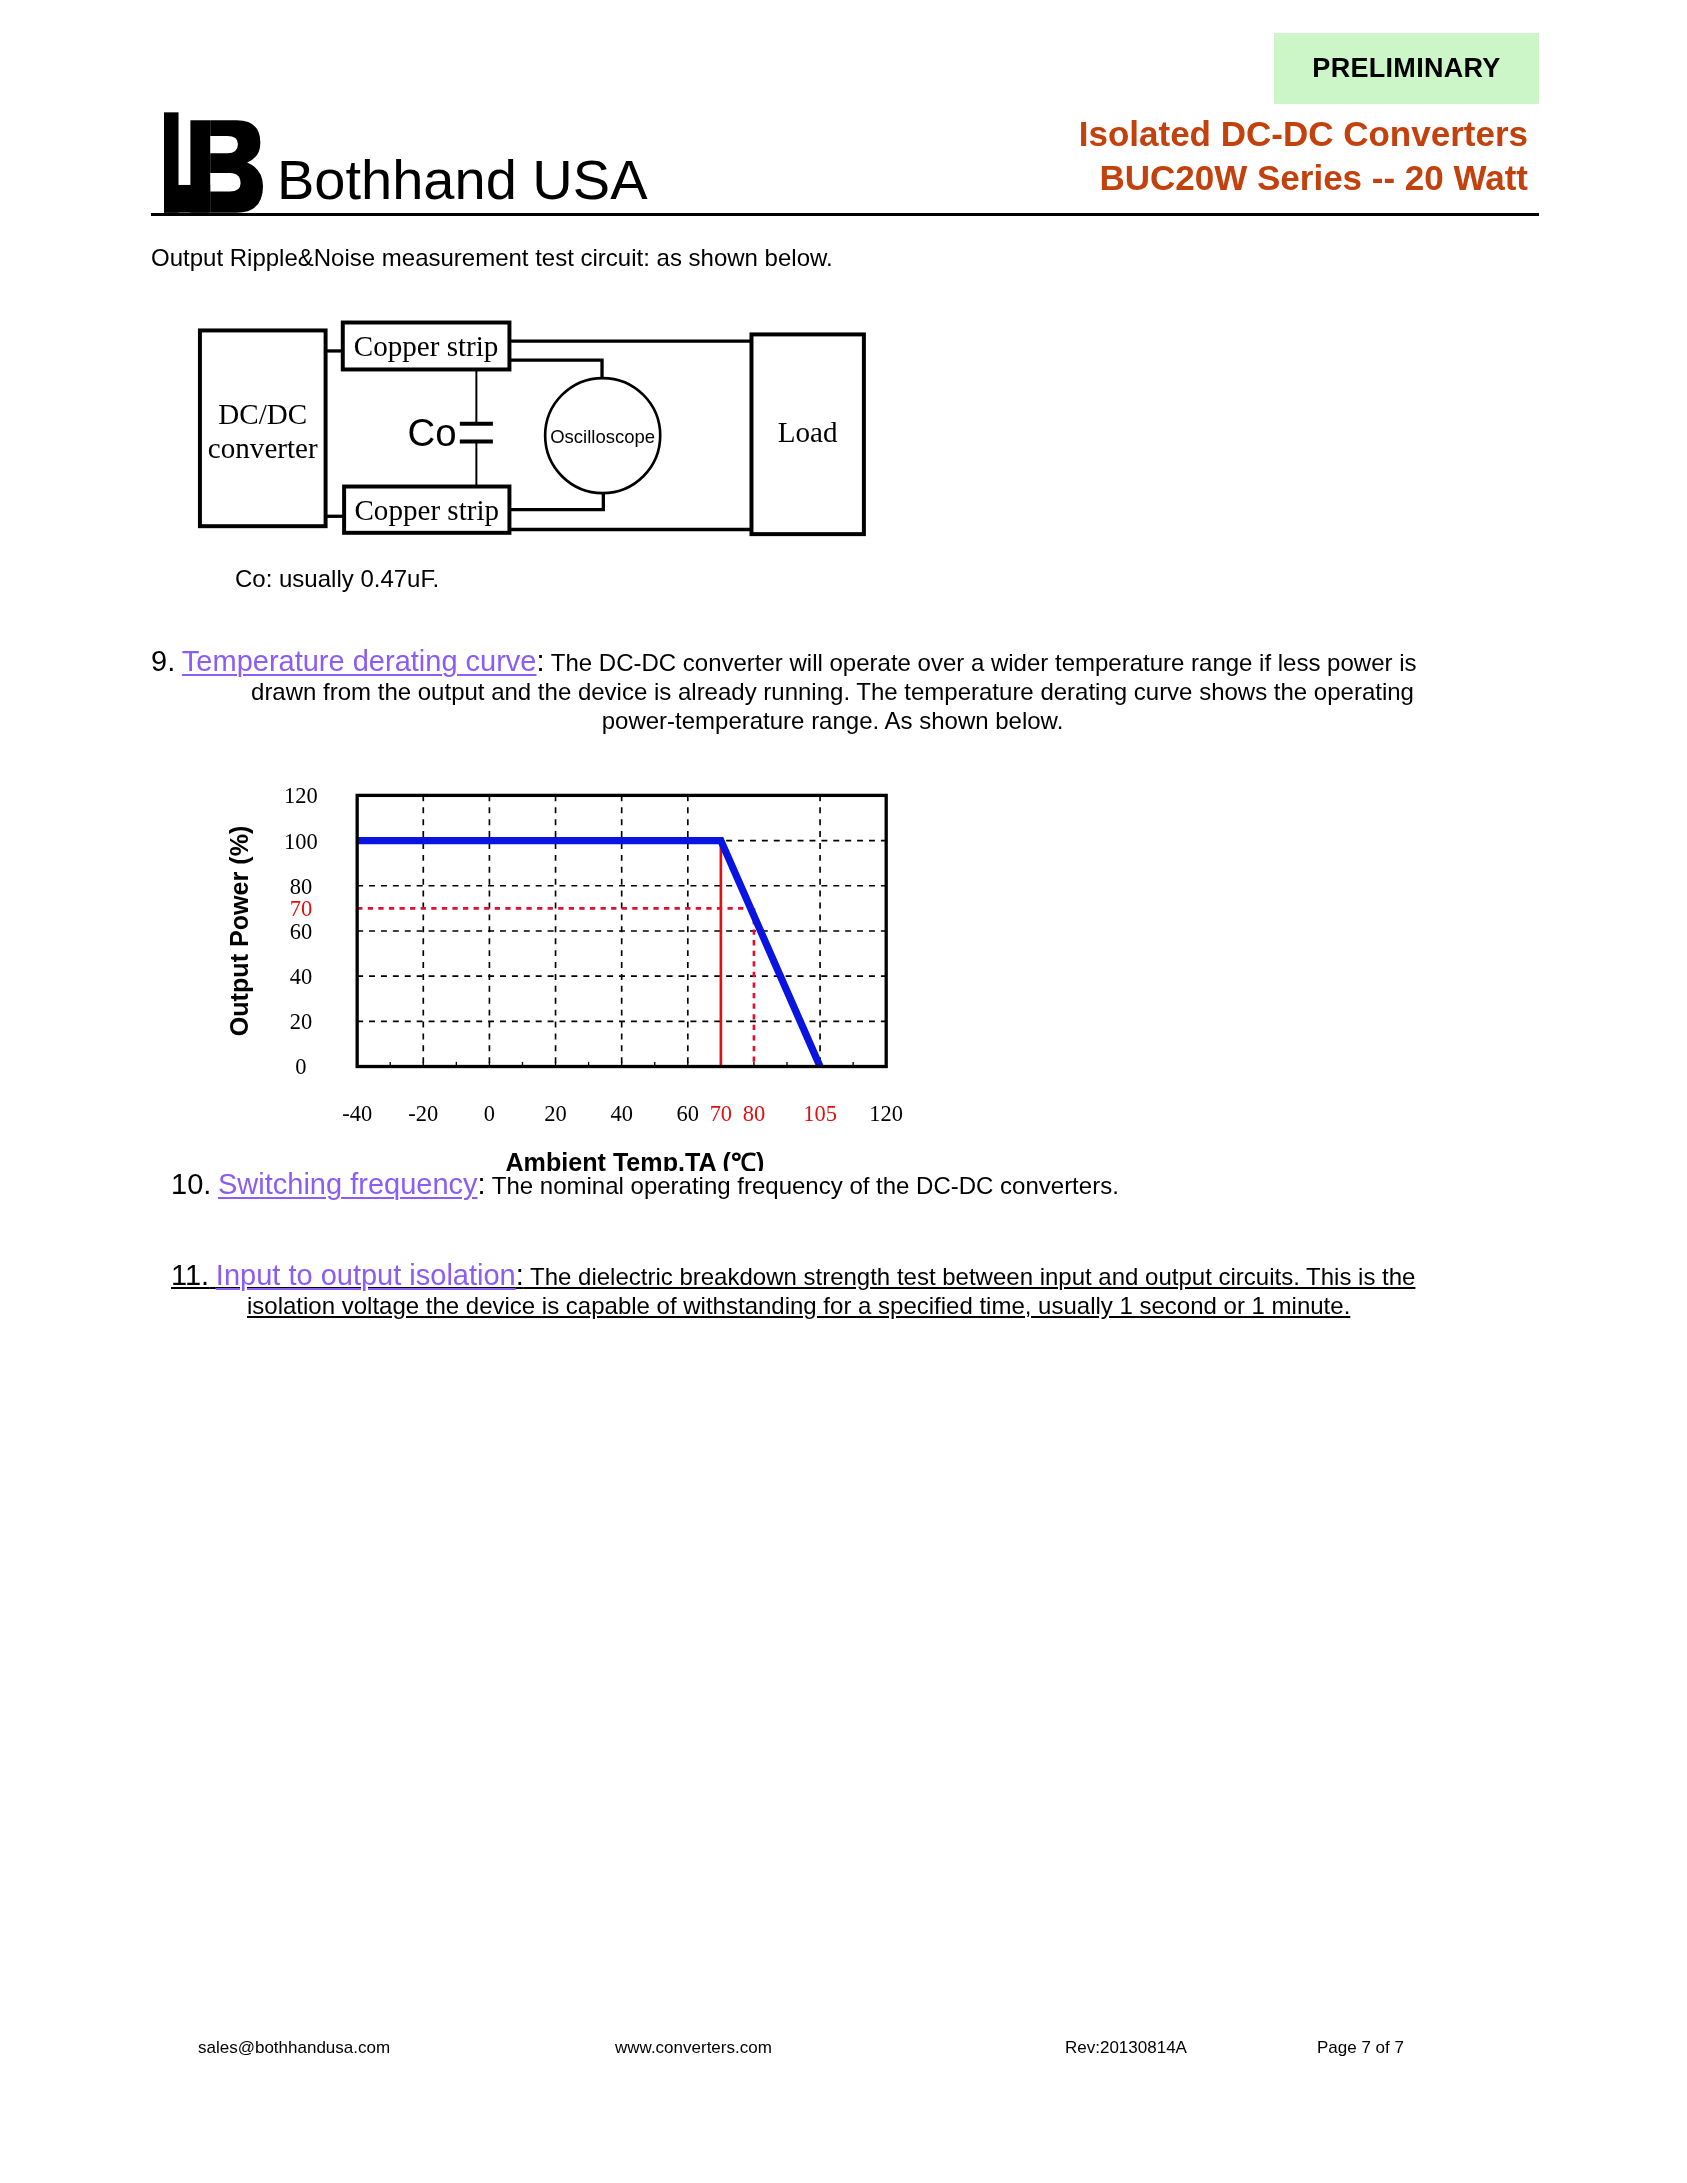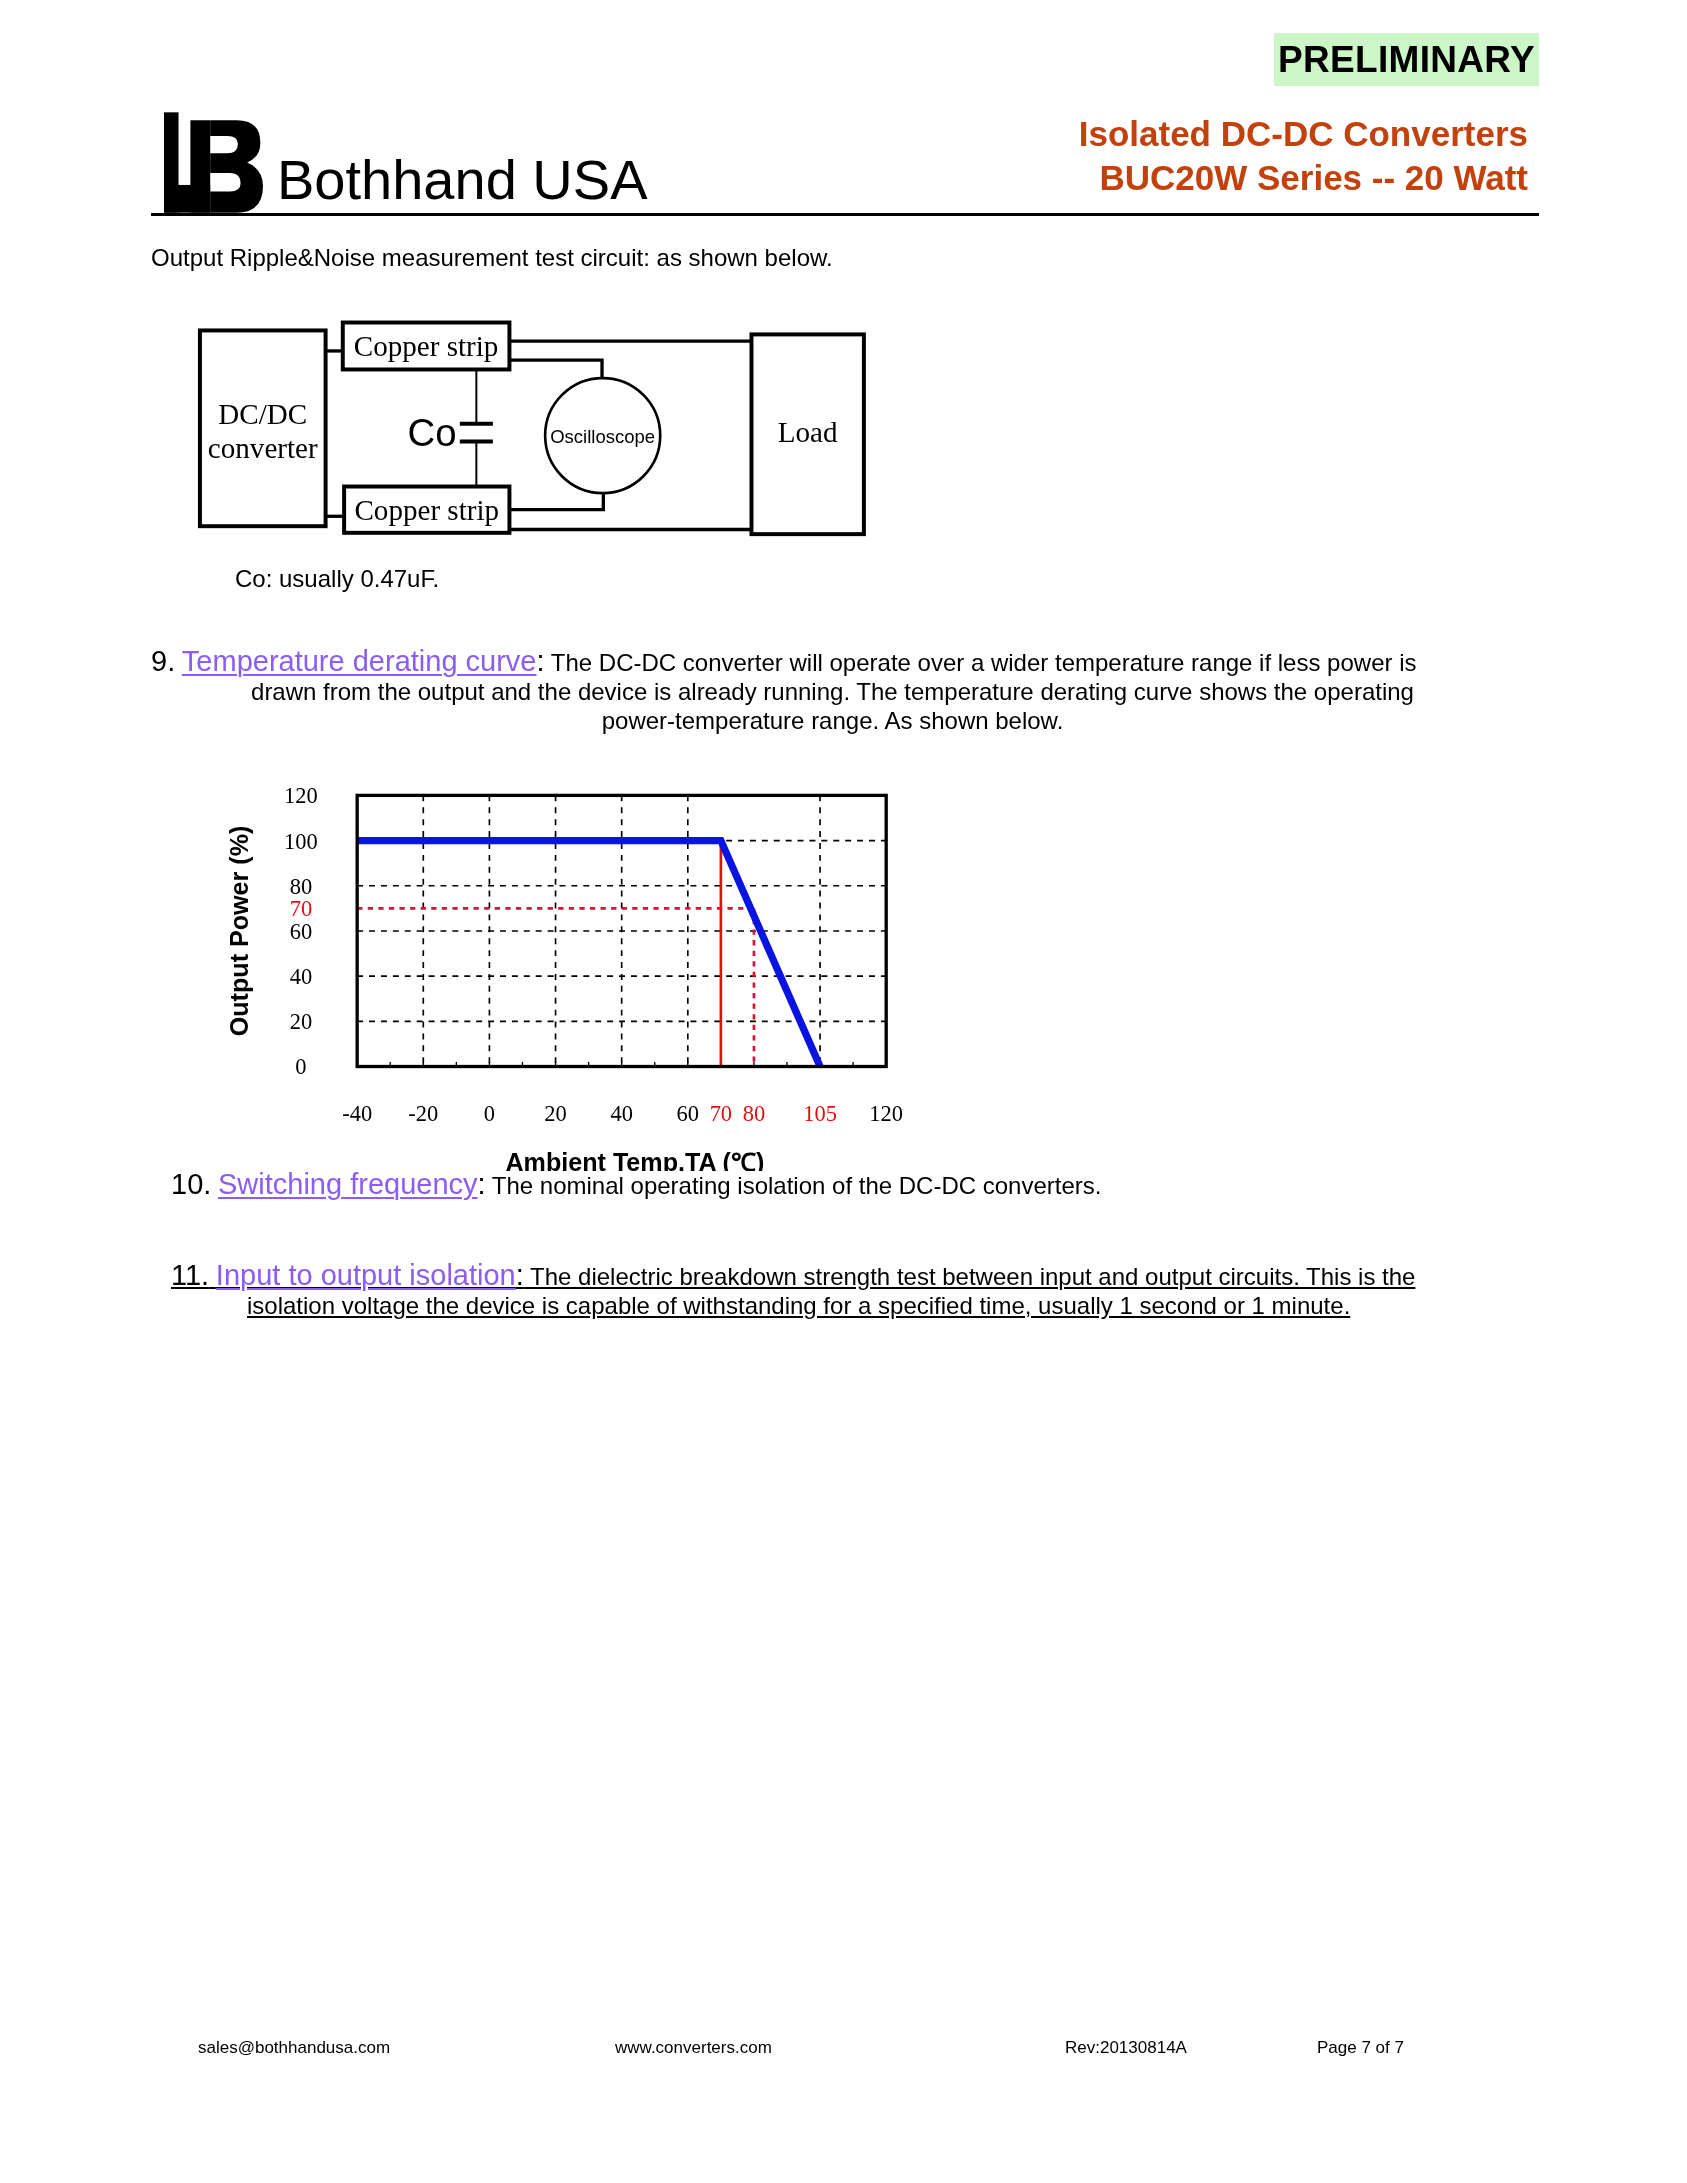--- a/index.html
+++ b/index.html
@@ -1,23 +1,23 @@
 <!DOCTYPE html>
 <html style="font-size:10.6px"><head>
 <meta charset="utf-8">
 <style>
   html, body { margin: 0; padding: 0; background: #ffffff; }
   body { width: 1687px; height: 2183px; position: relative; overflow: hidden;
          font-family: "Liberation Sans", sans-serif; color: #000; }
   .abs { position: absolute; }
 
   
-  .badge { left: 1274px; top: 33px; width: 265px; height: 53px; background: #ccf5c8;
+  .badge { left: 1274px; top: 33px; width: 265px; height: 71px; background: #ccf5c8;
            display: flex; align-items: center; justify-content: center;
-           font-weight: bold; font-size: 37px; letter-spacing: 0.3px; }
+           font-weight: bold; font-size: 27px; letter-spacing: 0.3px; }
   .logo { left: 164px; top: 112px; width: 99px; height: 101px; }
   .brand { left: 277px; top: 143px; font-size: 56px; line-height: 73px; }
   .title { right: 159px; top: 112px; text-align: right; color: #c2410c; font-weight: bold;
            font-size: 35px; line-height: 44px; }
   .rule { left: 151px; top: 213px; width: 1388px; height: 3.3px; background: #000; }
 
   
   .p { font-size: 24px; line-height: 29px; }
   .sec-head { font-size: 29px; }
   .link { color: #8b5cf6; text-decoration: underline; text-decoration-thickness: 2px; text-underline-offset: 3.3px; }
@@ -171,21 +171,21 @@
       <text x="125" y="405.6666666666667" text-anchor="middle" font-family="'Liberation Serif', serif" font-size="34" fill="#000">20</text>
       <text x="125" y="474" text-anchor="middle" font-family="'Liberation Serif', serif" font-size="34" fill="#000">0</text>
     </g>
   <text id="ylabel" font-family="'Liberation Sans', sans-serif" font-weight="bold" font-size="38" text-anchor="middle" transform="translate(45, 257) rotate(-90)">Output Power (%)</text>
   <text id="xlabel" font-family="'Liberation Sans', sans-serif" font-weight="bold" font-size="38" text-anchor="middle" x="630" y="620">Ambient Temp.TA (℃)</text>
 </svg>
 
 <div class="abs p" style="left:171px; top:1170px; white-space:nowrap;">
   <span class="sec-head">10.</span>
   <span class="sec-head link">Switching frequency</span><span class="sec-head">:</span>
-  <span>The nominal operating isolation of the DC-DC converters.</span>
+  <span>The nominal operating frequency of the DC-DC converters.</span>
 </div>
 
 <div class="abs" style="left:171px; top:1261px; width:1376px;text-decoration:underline;">
   <div class="p" style="white-space:nowrap;">
     <span class="sec-head">11.</span>
     <span class="sec-head link">Input to output isolation</span><span class="sec-head">:</span>
     <span>The dielectric breakdown strength test between input and output circuits. This is the</span>
   </div>
   <div class="p" style="padding-left:76px; white-space:nowrap;">isolation voltage the device is capable of withstanding for a specified time, usually 1 second or 1 minute.</div>
 </div>

